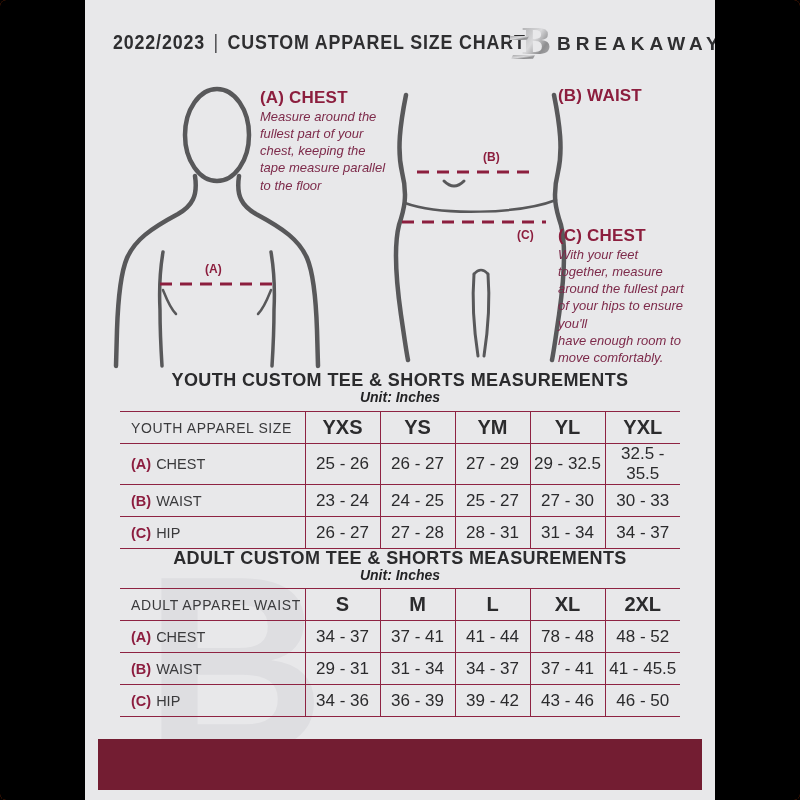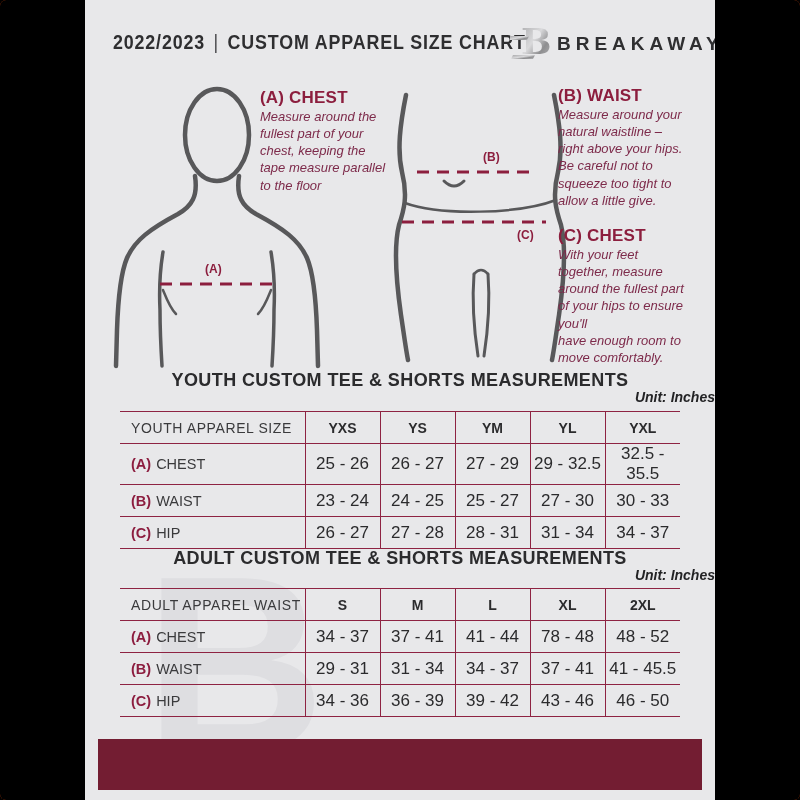--- a/index.html
+++ b/index.html
@@ -41,35 +41,35 @@
   }
   .instr.a { left:175px; top:88px;  width:150px; }
   .instr.b { left:473px; top:86px;  width:158px; }
   .instr.c { left:473px; top:226px; width:160px; }
   
   .sec-title {
     position:absolute; left:0; width:630px; text-align:center; z-index:2;
     font-size:18px; font-weight:700; color:#2b2b2d; letter-spacing:0.4px;
   }
   .sec-unit {
-    position:absolute; left:0; width:630px; text-align:right; z-index:2;
+    position:absolute; left:0; width:630px; text-align:center; z-index:2;
     font-size:14px; font-style:italic; font-weight:600; color:#232325;
   }
   
   .meas-table {
     position:absolute; left:35px; width:560px; border-collapse:collapse;
     table-layout:fixed; z-index:2; background:transparent;
   }
   .meas-table th, .meas-table td {
     border:1.4px solid #8e2342; height:32px; padding:0;
     text-align:center; vertical-align:middle; color:#2b2b2d; font-weight:400;
   }
   .meas-table tr > *:first-child { border-left:none; text-align:left; padding-left:11px; }
   .meas-table tr > *:last-child  { border-right:none; }
-  .meas-table th.size-col { font-weight:700; font-size:14px; }
+  .meas-table th.size-col { font-weight:700; font-size:20px; }
   .meas-table th.size-label { font-weight:400; font-size:14px; letter-spacing:0.6px; color:#3a3a3c; }
   .meas-table td { font-size:17px; }
   .meas-table td.rowlabel { font-size:14.5px; color:#3a3a3c; }
   .meas-table td.rowlabel .pfx { font-weight:800; color:#8c1d3f; margin-right:5px; }
   
   .watermark {
     position:absolute; left:30px; top:540px; width:240px; text-align:center;
     font-size:250px; line-height:1; font-weight:700; color:#dedee1; z-index:1;
     user-select:none;
   }
@@ -141,26 +141,20 @@
     <div class="instr a">
       <div class="instr-head">(A) CHEST</div>
       <div class="instr-text">Measure around the
 fullest part of your
 chest, keeping the
 tape measure parallel
 to the floor</div>
     </div>
     <div class="instr b">
       <div class="instr-head">(B) WAIST</div>
-      <div class="instr-text">Measure around your
-natural waistline –
-right above your hips.
-Be careful not to
-squeeze too tight to
-allow a little give.</div>
     </div>
     <div class="instr c">
       <div class="instr-head">(C) CHEST</div>
       <div class="instr-text">With your feet
 together, measure
 around the fullest part
 of your hips to ensure
 you'll
 have enough room to
 move comfortably.</div>

